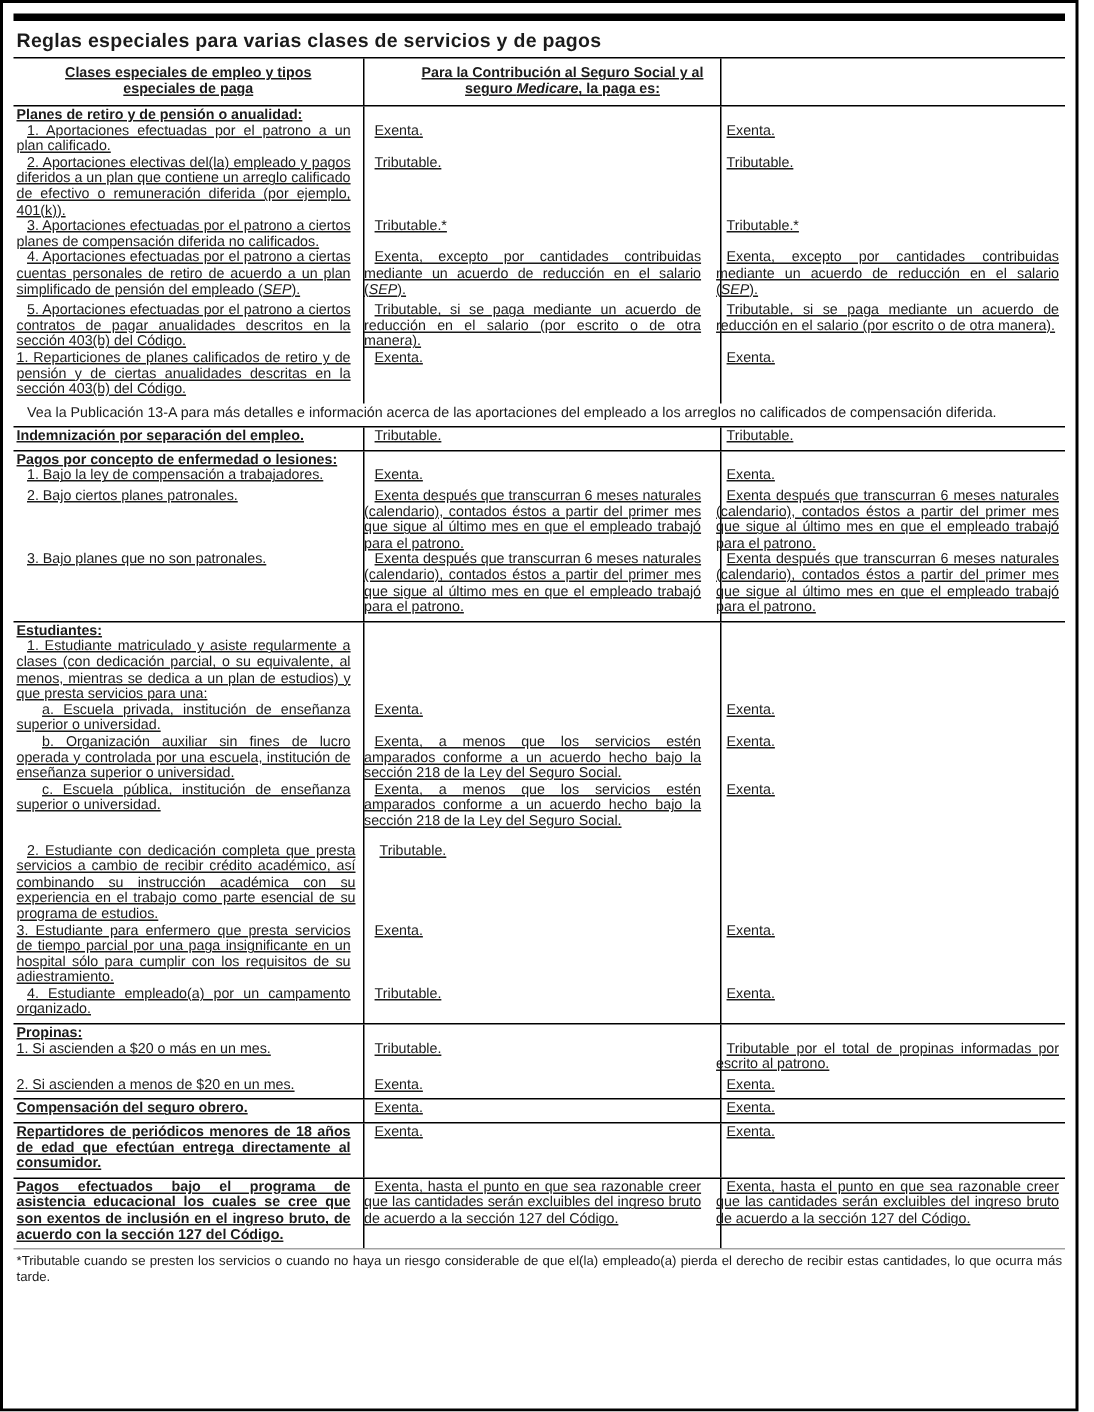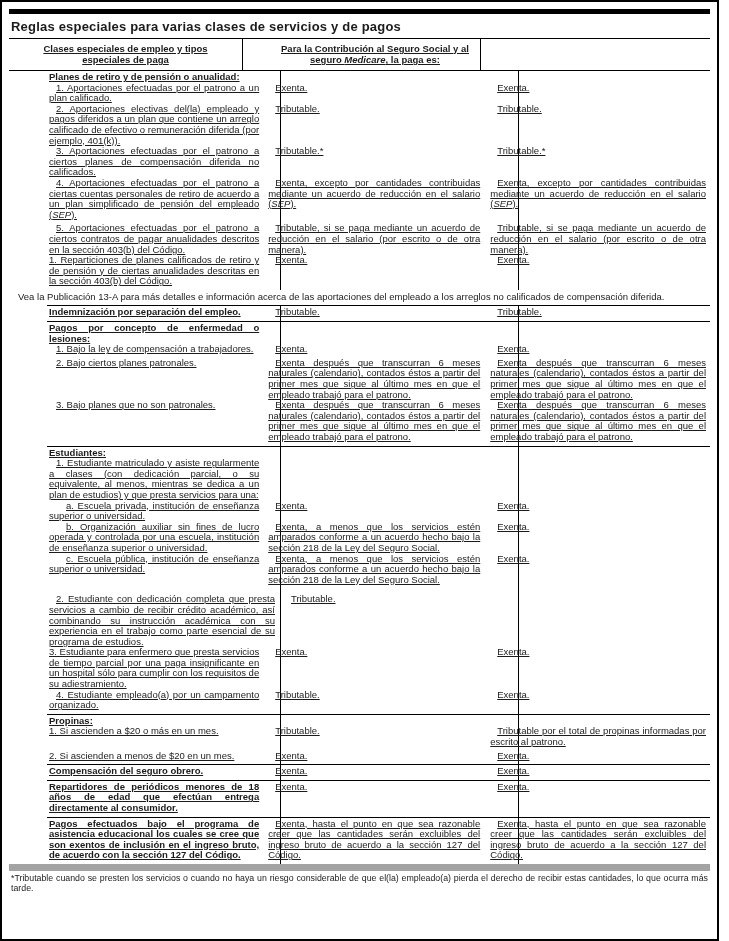--- a/index.html
+++ b/index.html
@@ -19,33 +19,33 @@
     background-position:233px 0,471px 0;
     background-repeat:no-repeat,no-repeat;
     text-decoration:underline;
   }
   .headrow{display:flex;border-bottom:1px solid #000;}
   .hc{box-sizing:border-box;font-size:9.5px;font-weight:bold;text-align:center;
     line-height:11px;padding:4px 10px 5px 10px;}
   .hc1{width:233px;}
   .hc2{width:238px;padding-left:38px;}
   .hc3{width:239px;}
-  .block{padding:1px 0 3px 0;margin-left:38px;}
+  .block{padding:1px 0 3px 0;}
   .block.bt{border-top:1px solid #000;}
   .trow{display:flex;}
   .c{box-sizing:border-box;font-size:9.5px;line-height:10.6px;text-align:justify;}
   .c1{width:233px;padding:0 5px 0 2px;}
   .c2{width:238px;padding:0 6px 0 4px;text-indent:7px;}
   .c3{width:240px;padding:0 4px 0 4px;text-indent:7px;}
   .b{font-weight:bold;}
   .ind1{text-indent:7px;}
   .ind2{text-indent:17px;}
   .noteblock{font-size:9.5px;line-height:10.6px;text-align:justify;
     padding:2px 2px 3px 2px;text-indent:7px;}
-  .footnote{border-top:7px solid #a3a3a3;font-size:8.8px;line-height:10.5px;
+  .footnote{border-top:1px solid #a3a3a3;font-size:8.8px;line-height:10.5px;
     text-align:justify;padding:2px 2px 0 2px;}
 </style>
 </head>
 <body>
 
 <div class="page">
   <div class="topbar"></div>
   <div class="title">Reglas especiales para varias clases de servicios y de pagos</div>
 
   <div class="headrow vlines">

